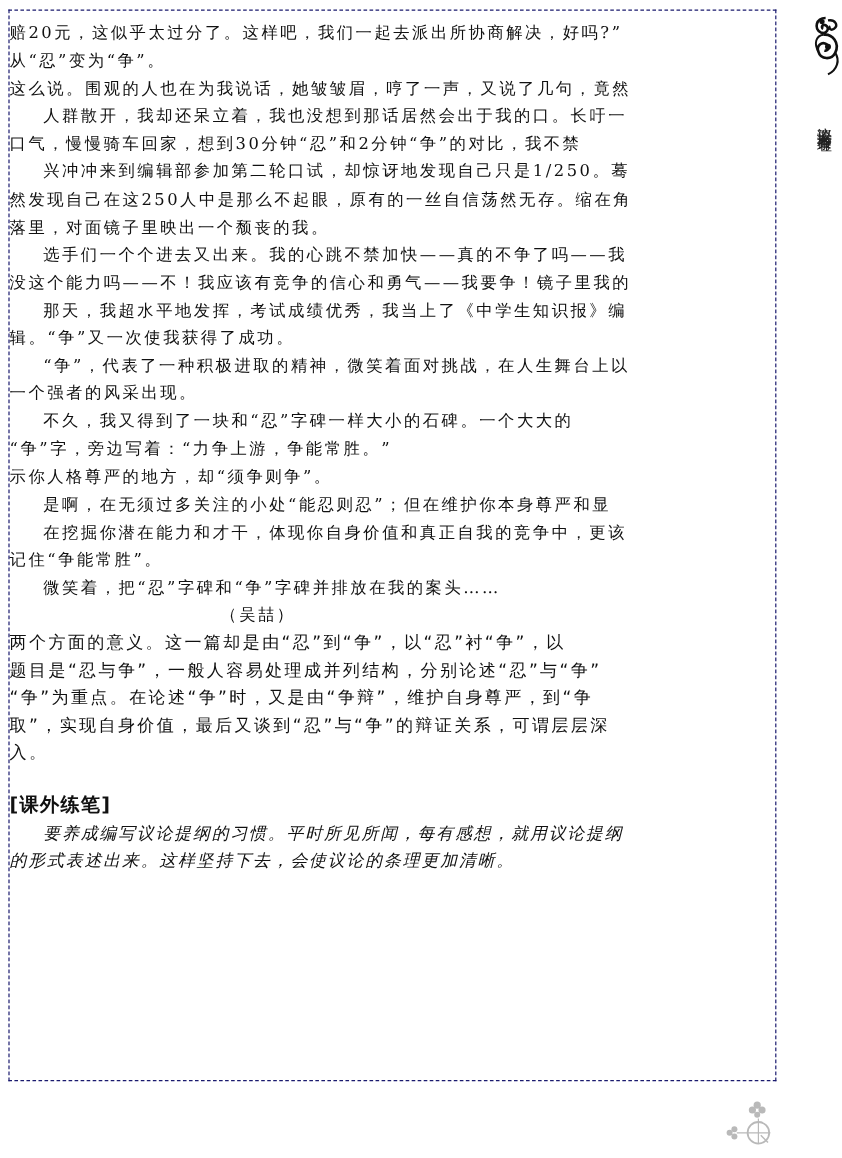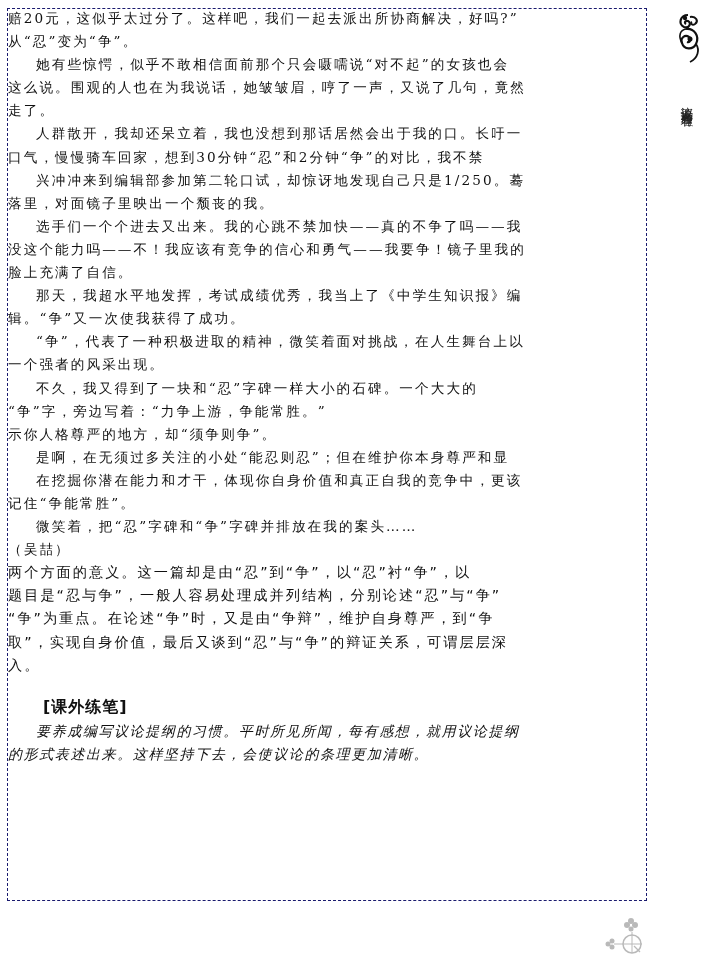--- a/index.html
+++ b/index.html
@@ -1,28 +1,28 @@
 <!DOCTYPE html>
 <html><head>
 <meta charset="utf-8">
 <style>
   html, body { margin: 0; padding: 0; background: #ffffff; }
   body { width: 702px; height: 965px; position: relative; overflow: hidden;
          font-family: "DejaVu Serif", "Liberation Serif", serif; color: #111; }
   .frame { position: absolute; left: 7px; top: 8px; width: 640px; height: 893px;
            border: 1px dashed #1a1a6e; box-sizing: border-box; }
-  .content { position: absolute; left: 8px; top: 7px; width: 466px; }
+  .content { position: absolute; left: 8px; top: 17px; width: 466px; }
   .line { height: 23.1px; line-height: 23.1px; font-size: 14.2px; white-space: nowrap;
           letter-spacing: 1.2px; overflow: visible; }
   .story .line { font-family: "DejaVu Serif", "Liberation Serif", serif; font-size: 13.6px; letter-spacing: 2.1px; }
   .indent { padding-left: 28px; }
-  .author { text-align: left; font-size: 12.5px; padding-right: 52px; letter-spacing: 0.5px; }
+  .author { text-align: center; font-size: 12.5px; padding-right: 52px; letter-spacing: 0.5px; }
   .comment .line { font-family: "DejaVu Sans", "Liberation Sans", sans-serif; font-size: 14.2px; letter-spacing: 2.0px; }
   .section-title { margin-top: 17px; height: 26px; line-height: 26px; font-family: "DejaVu Sans", "Liberation Sans", sans-serif;
-                   font-weight: bold; font-size: 16px; color: #111; letter-spacing: 1px; margin-left: 35px; }
+                   font-weight: bold; font-size: 16px; color: #111; letter-spacing: 1px; }
   .exercise .line { font-family: "DejaVu Sans", "Liberation Sans", sans-serif; font-size: 14px; letter-spacing: 1.6px; font-style: italic; }
   .side-title { position: absolute; left: 678px; top: 96px; width: 16px; font-family: "DejaVu Sans", "Liberation Sans", sans-serif;
                 font-size: 12.5px; line-height: 14.5px; writing-mode: vertical-rl; letter-spacing: 1.5px; color: #222; }
   .ornament { position: absolute; left: 674px; top: 12px; width: 30px; height: 52px; }
   .page-number-wrap { position: absolute; left: 604px; top: 912px; width: 48px; height: 44px; }
   .page-number { position: absolute; left: 610px; top: 964px; font-family: Liberation Mono, monospace;
                  font-size: 12.5px; color: #000; letter-spacing: -0.5px; }
 </style>
 </head>
 <body>
@@ -38,30 +38,28 @@
   <circle cx="11" cy="6" r="2.2" fill="#111"></circle>
   <circle cx="16" cy="27" r="2.5" fill="#111"></circle>
 </svg>
 
 <div class="side-title">议论要有条有理</div>
 
 <div class="content">
   <div class="story">
     <div class="line">赔20元，这似乎太过分了。这样吧，我们一起去派出所协商解决，好吗?”</div>
     <div class="line">从“忍”变为“争”。</div>
-    <div class="line indent">她有些惊愕，似乎不敢相信面前那个只会嗫嚅说“对不起”的女孩也会</div>
     <div class="line">这么说。围观的人也在为我说话，她皱皱眉，哼了一声，又说了几句，竟然</div>
-    <div class="line">走了。</div>
     <div class="line indent">人群散开，我却还呆立着，我也没想到那话居然会出于我的口。长吁一</div>
     <div class="line">口气，慢慢骑车回家，想到30分钟“忍”和2分钟“争”的对比，我不禁</div>
     <div class="line indent">兴冲冲来到编辑部参加第二轮口试，却惊讶地发现自己只是1/250。蓦</div>
+    <div class="line">然发现自己在这250人中是那么不起眼，原有的一丝自信荡然无存。缩在角</div>
     <div class="line">落里，对面镜子里映出一个颓丧的我。</div>
     <div class="line indent">选手们一个个进去又出来。我的心跳不禁加快——真的不争了吗——我</div>
     <div class="line">没这个能力吗——不！我应该有竞争的信心和勇气——我要争！镜子里我的</div>
-    <div class="line">脸上充满了自信。</div>
     <div class="line indent">那天，我超水平地发挥，考试成绩优秀，我当上了《中学生知识报》编</div>
     <div class="line">辑。“争”又一次使我获得了成功。</div>
     <div class="line indent">“争”，代表了一种积极进取的精神，微笑着面对挑战，在人生舞台上以</div>
     <div class="line">一个强者的风采出现。</div>
     <div class="line indent">不久，我又得到了一块和“忍”字碑一样大小的石碑。一个大大的</div>
     <div class="line">“争”字，旁边写着：“力争上游，争能常胜。”</div>
     <div class="line">示你人格尊严的地方，却“须争则争”。</div>
     <div class="line indent">是啊，在无须过多关注的小处“能忍则忍”；但在维护你本身尊严和显</div>
     <div class="line indent">在挖掘你潜在能力和才干，体现你自身价值和真正自我的竞争中，更该</div>
     <div class="line">记住“争能常胜”。</div>

